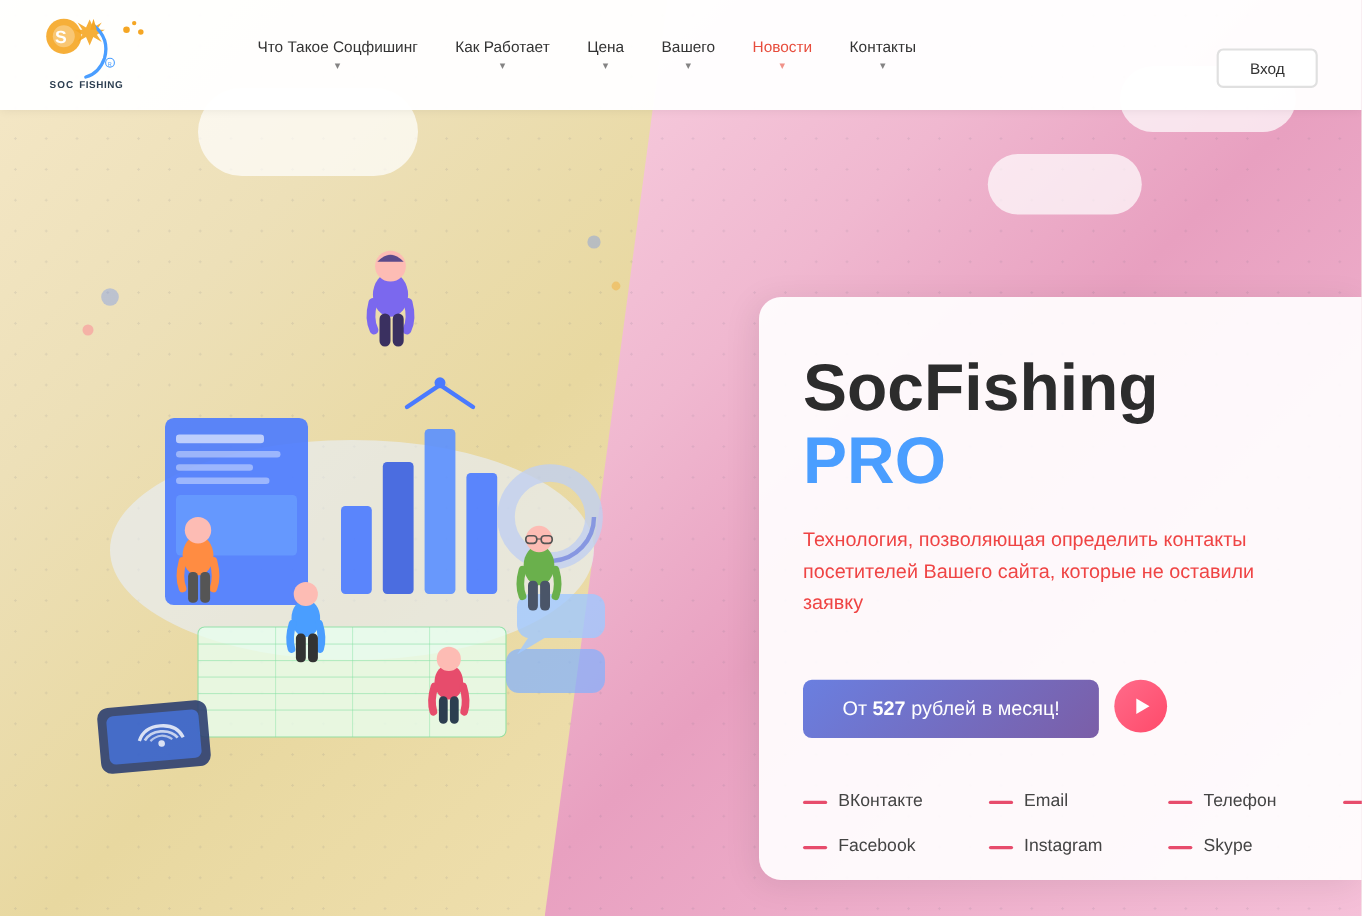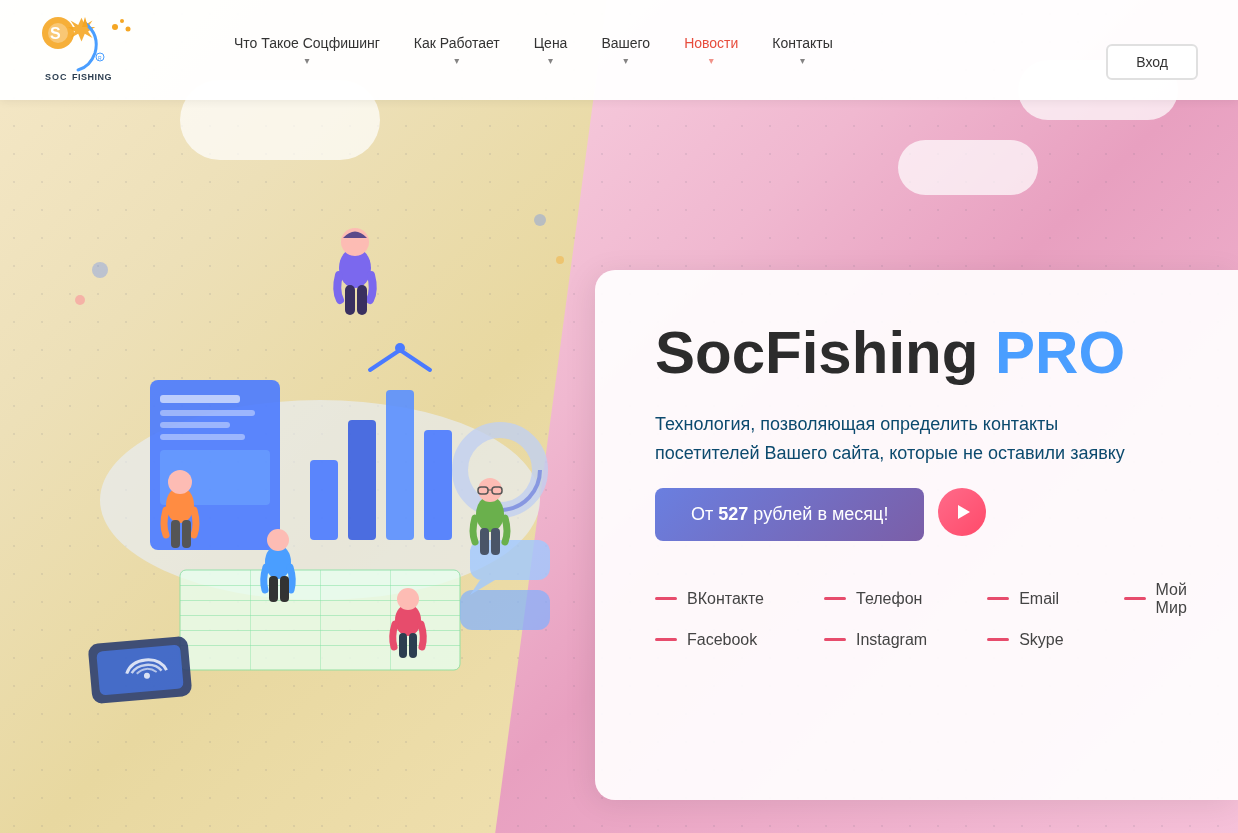--- a/index.html
+++ b/index.html
@@ -109,25 +109,25 @@
       height: 100%;
       background: linear-gradient(135deg, #f8d0e0 0%, #f0b8d0 30%, #e8a0c0 50%, #f5c0d8 100%);
       clip-path: polygon(15% 0%, 100% 0%, 100% 100%, 0% 100%);
     }
 
     
     .hero-card {
       position: absolute;
       top: 270px;
       right: 0;
-      width: 643px;
+      width: 548px;
       height: 530px;
       background: rgba(255,255,255,0.92);
       border-radius: 20px 0 0 20px;
-      padding: 50px 60px;
+      padding: 50px 40px;
       box-shadow: -4px 4px 30px rgba(0,0,0,0.08);
     }
 
     
     .cloud {
       position: absolute;
       border-radius: 50px;
       background: rgba(255,255,255,0.7);
     }
 
@@ -181,23 +181,23 @@
       line-height: 1.1;
       margin-bottom: 24px;
     }
 
     .hero-title .pro {
       color: #4a9eff;
     }
 
     .hero-subtitle {
       font-size: 18px;
-      color: #0c4a6e;
+      color: #ef4444;
       line-height: 1.6;
-      margin-bottom: 20px;
+      margin-bottom: 56px;
       max-width: 480px;
     }
 
     
     .cta-row {
       display: flex;
       align-items: flex-start;
       gap: 14px;
       margin-bottom: 40px;
     }
@@ -461,26 +461,26 @@
       </div>
 
       <div class="features-grid">
 
         <div class="feature-item">
           <div class="feature-dash"></div>
           <span>ВКонтакте</span>
         </div>
         <div class="feature-item">
           <div class="feature-dash"></div>
+          <span>Email</span>
+        </div>
+
+        <div class="feature-item">
+          <div class="feature-dash"></div>
           <span>Телефон</span>
-        </div>
-
-        <div class="feature-item">
-          <div class="feature-dash"></div>
-          <span>Email</span>
         </div>
         <div class="feature-item">
           <div class="feature-dash"></div>
           <span>Мой Мир</span>
         </div>
 
         <div class="feature-item">
           <div class="feature-dash"></div>
           <span>Facebook</span>
         </div>

